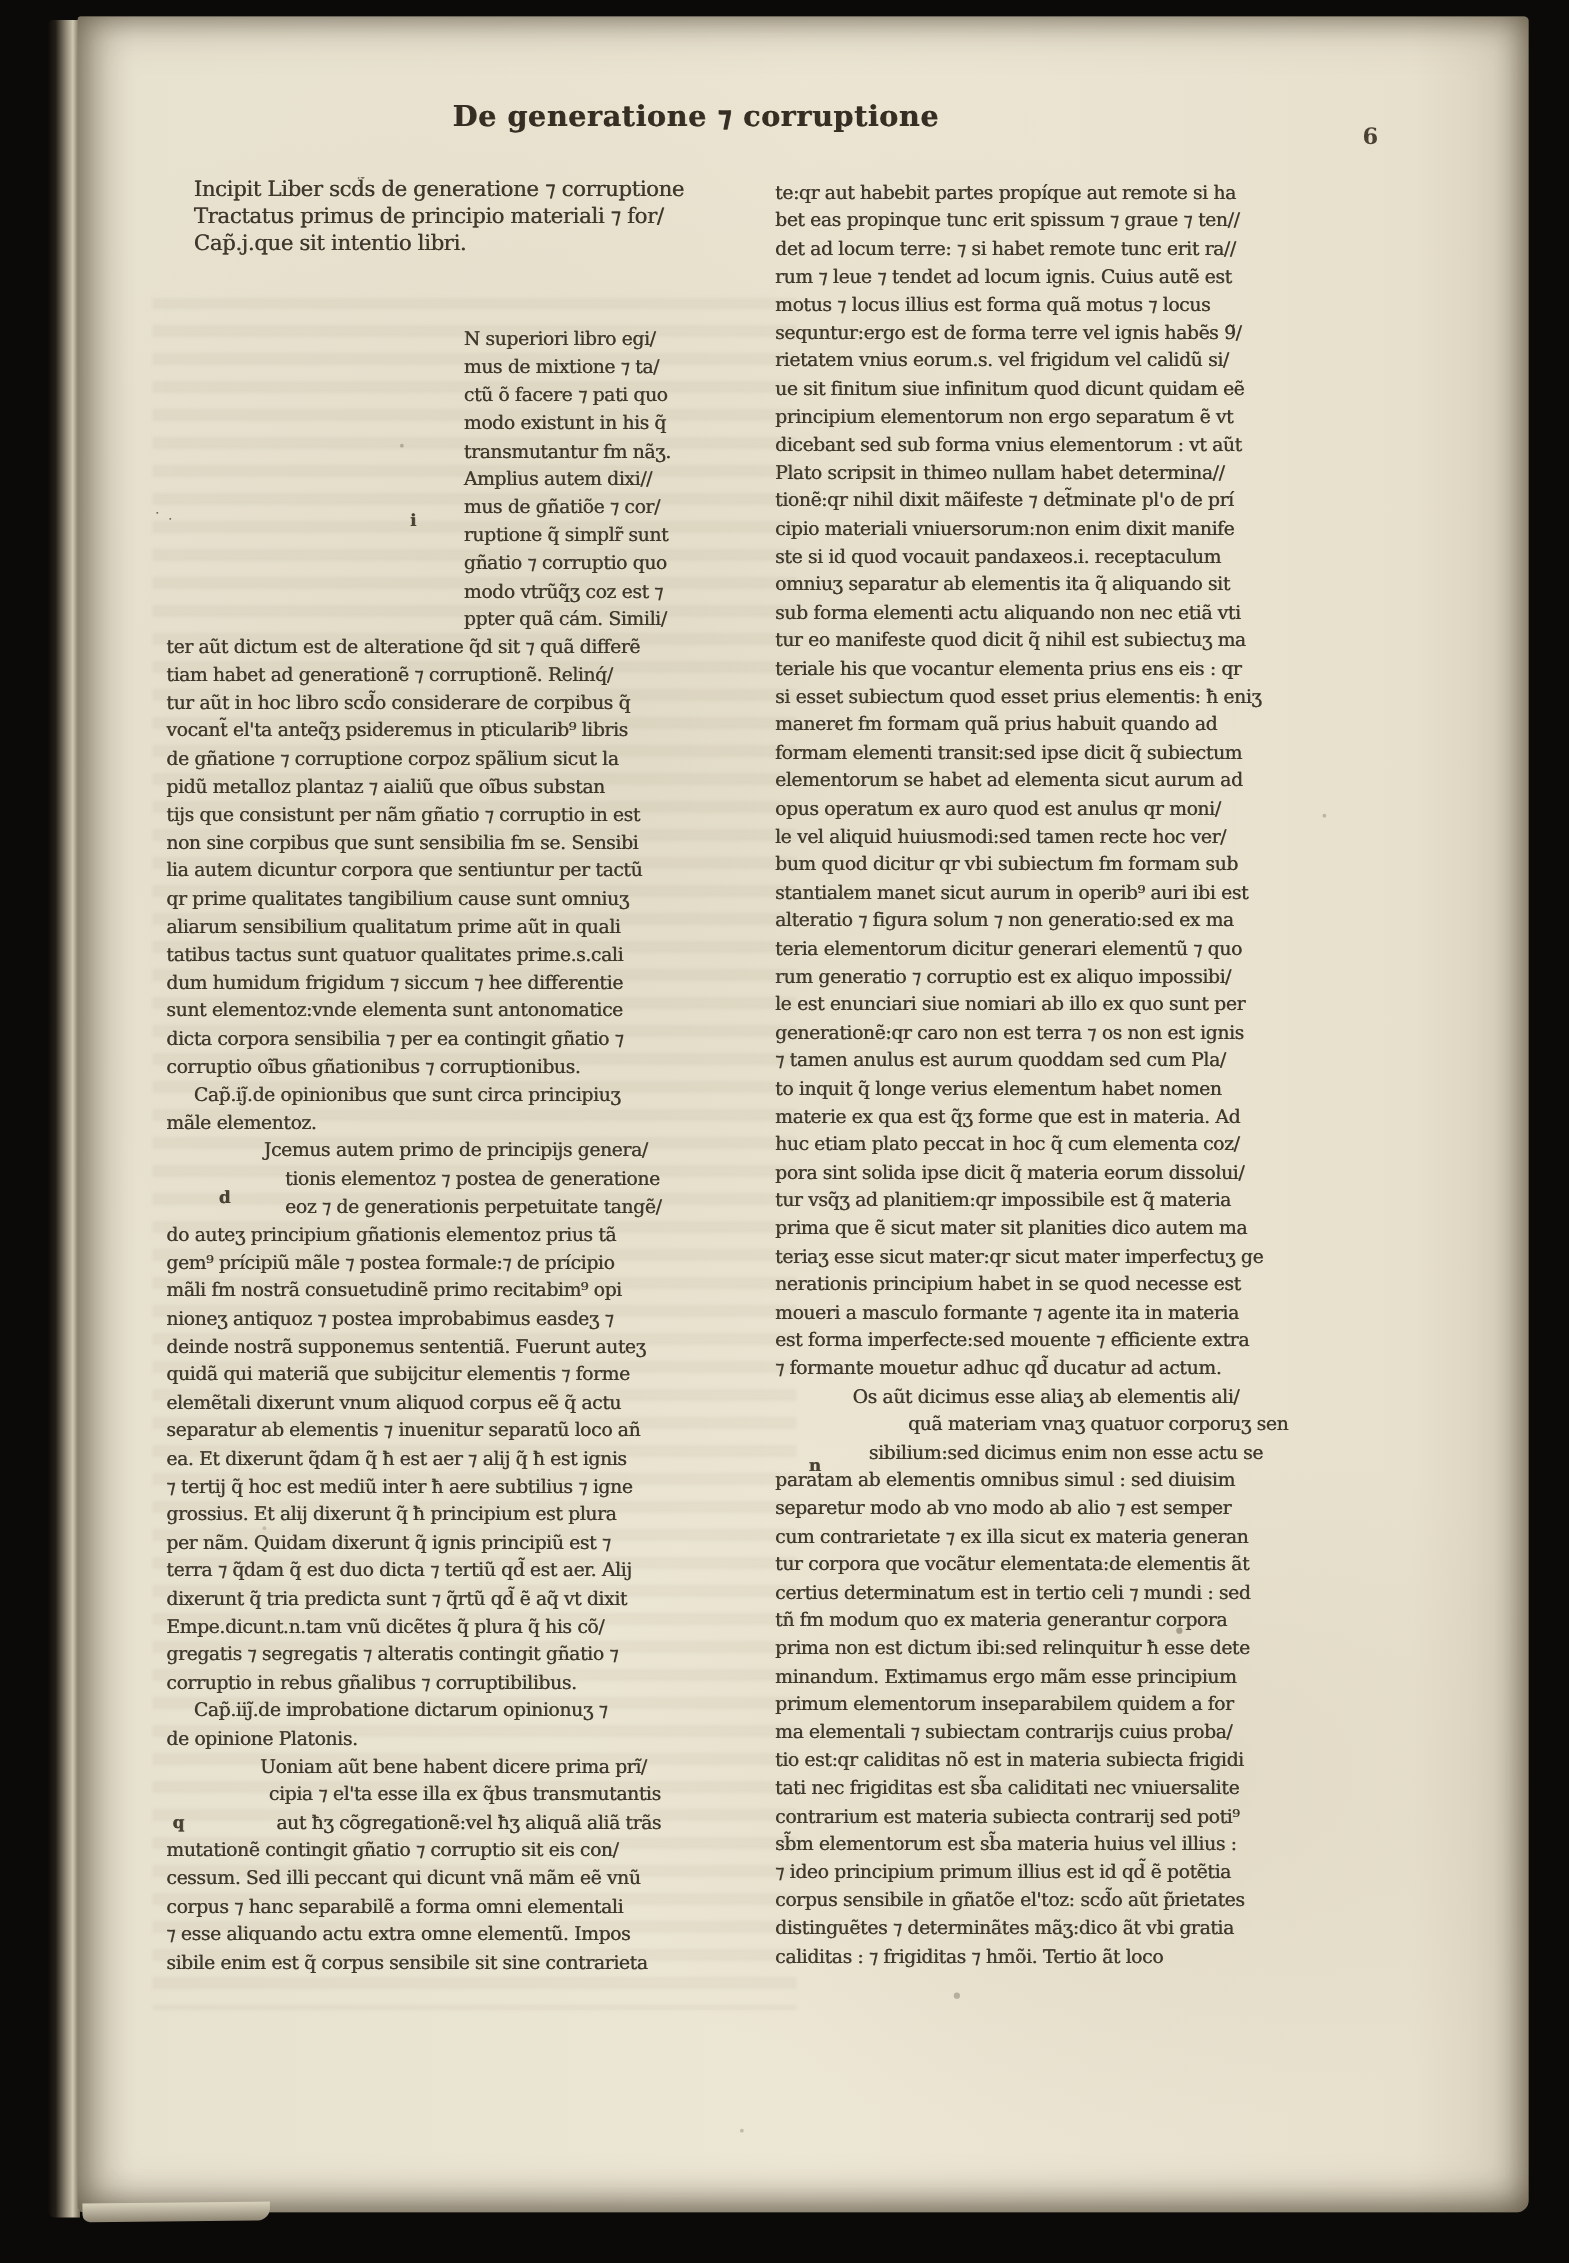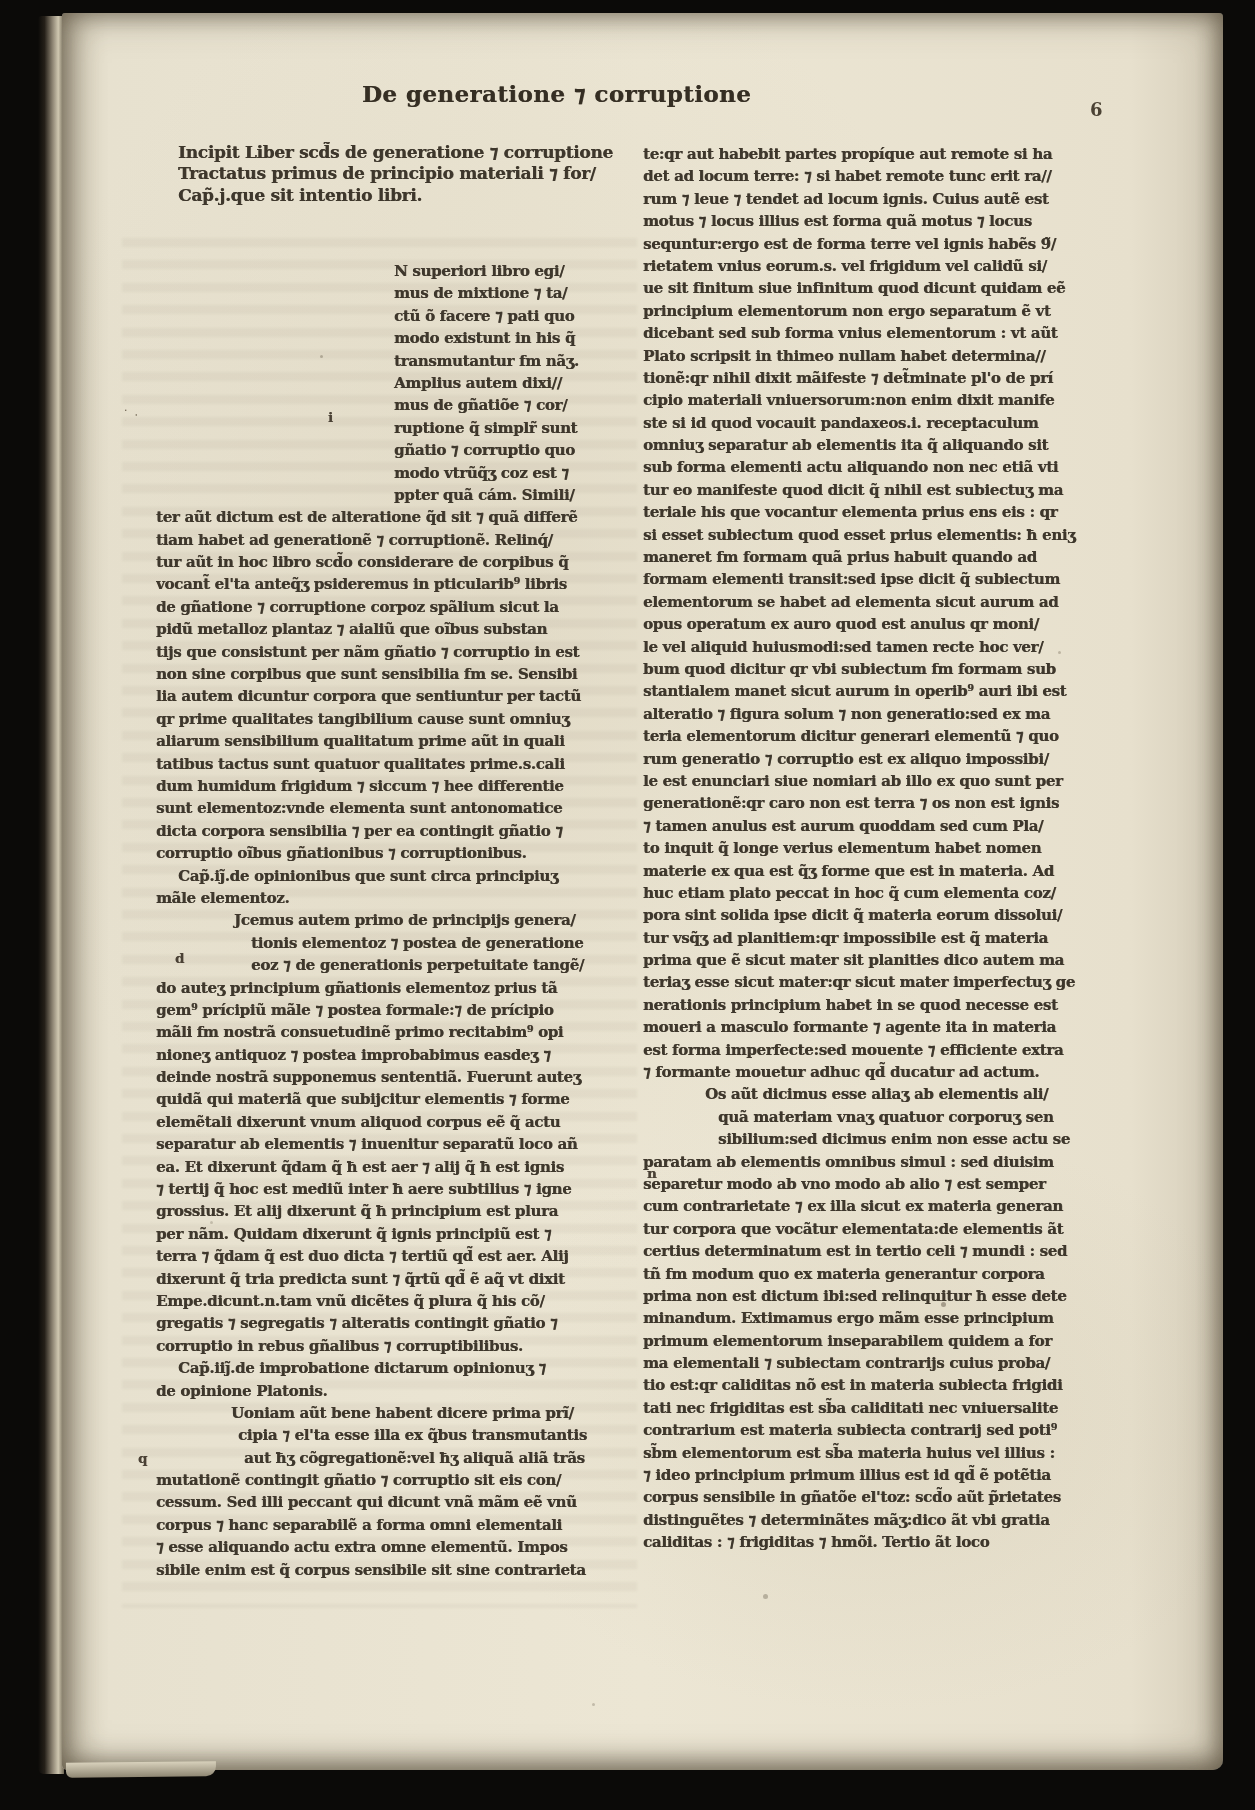--- a/index.html
+++ b/index.html
@@ -50,21 +50,21 @@
   }
   .running-head{
     position:absolute;left:300px;top:67px;
     font-size:23px;font-weight:700;color:#352e23;letter-spacing:.4px;
     text-shadow:.4px 0 0 rgba(53,46,35,.75);white-space:nowrap;
   }
   .folio{
     position:absolute;left:1028px;top:86px;
     font-size:18px;font-weight:700;color:#4b4234;
   }
-  .col{position:absolute;color:#3e372c;font-weight:700;overflow:hidden;margin-left:23px;}
+  .col{position:absolute;color:#3e372c;font-weight:400;overflow:hidden;}
   .col .line{
     white-space:nowrap;letter-spacing:-.3px;
     text-shadow:.4px 0 0 rgba(62,55,44,.8);
   }
   .rubric{left:71px;top:129px;width:460px;}
   .rubric .line{font-size:17px;line-height:21.4px;height:21.4px;}
   .body-left{left:71px;top:247px;width:458px;}
   .body-right{left:558px;top:130px;width:442px;}
   .body-left .line,.body-right .line{font-size:15px;line-height:22.4px;height:22.4px;}
   .guide{
@@ -146,20 +146,21 @@
       <div class="line" style="text-indent: 82px;">cipia ⁊ el'ta esse illa ex q̃bus transmutantis</div>
       <div class="line" style="text-indent: 88px;">aut ħʒ cõgregationẽ:vel ħʒ aliquã aliã trãs</div>
       <div class="line">mutationẽ contingit gñatio ⁊ corruptio sit eis con/</div>
       <div class="line">cessum. Sed illi peccant qui dicunt vnã mãm eẽ vnũ</div>
       <div class="line">corpus ⁊ hanc separabilẽ a forma omni elementali</div>
       <div class="line">⁊ esse aliquando actu extra omne elementũ. Impos</div>
       <div class="line">sibile enim est q̃ corpus sensibile sit sine contrarieta</div>
     </div>
   <div class="col body-right">
       <div class="line">te:qr aut habebit partes propíque aut remote si ha</div>
+      <div class="line">bet eas propinque tunc erit spissum ⁊ graue ⁊ ten//</div>
       <div class="line">det ad locum terre: ⁊ si habet remote tunc erit ra//</div>
       <div class="line">rum ⁊ leue ⁊ tendet ad locum ignis. Cuius autẽ est</div>
       <div class="line">motus ⁊ locus illius est forma quã motus ⁊ locus</div>
       <div class="line">sequntur:ergo est de forma terre vel ignis habẽs 9̃/</div>
       <div class="line">rietatem vnius eorum.s. vel frigidum vel calidũ si/</div>
       <div class="line">ue sit finitum siue infinitum quod dicunt quidam eẽ</div>
       <div class="line">principium elementorum non ergo separatum ẽ vt</div>
       <div class="line">dicebant sed sub forma vnius elementorum : vt aũt</div>
       <div class="line">Plato scripsit in thimeo nullam habet determina//</div>
       <div class="line">tionẽ:qr nihil dixit mãifeste ⁊ det̃minate pl'o de prí</div>
@@ -188,21 +189,21 @@
       <div class="line">huc etiam plato peccat in hoc q̃ cum elementa coz/</div>
       <div class="line">pora sint solida ipse dicit q̃ materia eorum dissolui/</div>
       <div class="line">tur vsq̃ʒ ad planitiem:qr impossibile est q̃ materia</div>
       <div class="line">prima que ẽ sicut mater sit planities dico autem ma</div>
       <div class="line">teriaʒ esse sicut mater:qr sicut mater imperfectuʒ ge</div>
       <div class="line">nerationis principium habet in se quod necesse est</div>
       <div class="line">moueri a masculo formante ⁊ agente ita in materia</div>
       <div class="line">est forma imperfecte:sed mouente ⁊ efficiente extra</div>
       <div class="line">⁊ formante mouetur adhuc qd̃ ducatur ad actum.</div>
       <div class="line" style="text-indent: 62px;">Os aũt dicimus esse aliaʒ ab elementis ali/</div>
-      <div class="line" style="text-indent: 75px;">quã materiam vnaʒ quatuor corporuʒ sen</div>
+      <div class="line" style="text-indent: 75px; text-align: center;">quã materiam vnaʒ quatuor corporuʒ sen</div>
       <div class="line" style="text-indent: 75px;">sibilium:sed dicimus enim non esse actu se</div>
       <div class="line">paratam ab elementis omnibus simul : sed diuisim</div>
       <div class="line">separetur modo ab vno modo ab alio ⁊ est semper</div>
       <div class="line">cum contrarietate ⁊ ex illa sicut ex materia generan</div>
       <div class="line">tur corpora que vocãtur elementata:de elementis ãt</div>
       <div class="line">certius determinatum est in tertio celi ⁊ mundi : sed</div>
       <div class="line">tñ fm modum quo ex materia generantur corpora</div>
       <div class="line">prima non est dictum ibi:sed relinquitur ħ esse dete</div>
       <div class="line">minandum. Extimamus ergo mãm esse principium</div>
       <div class="line">primum elementorum inseparabilem quidem a for</div>

